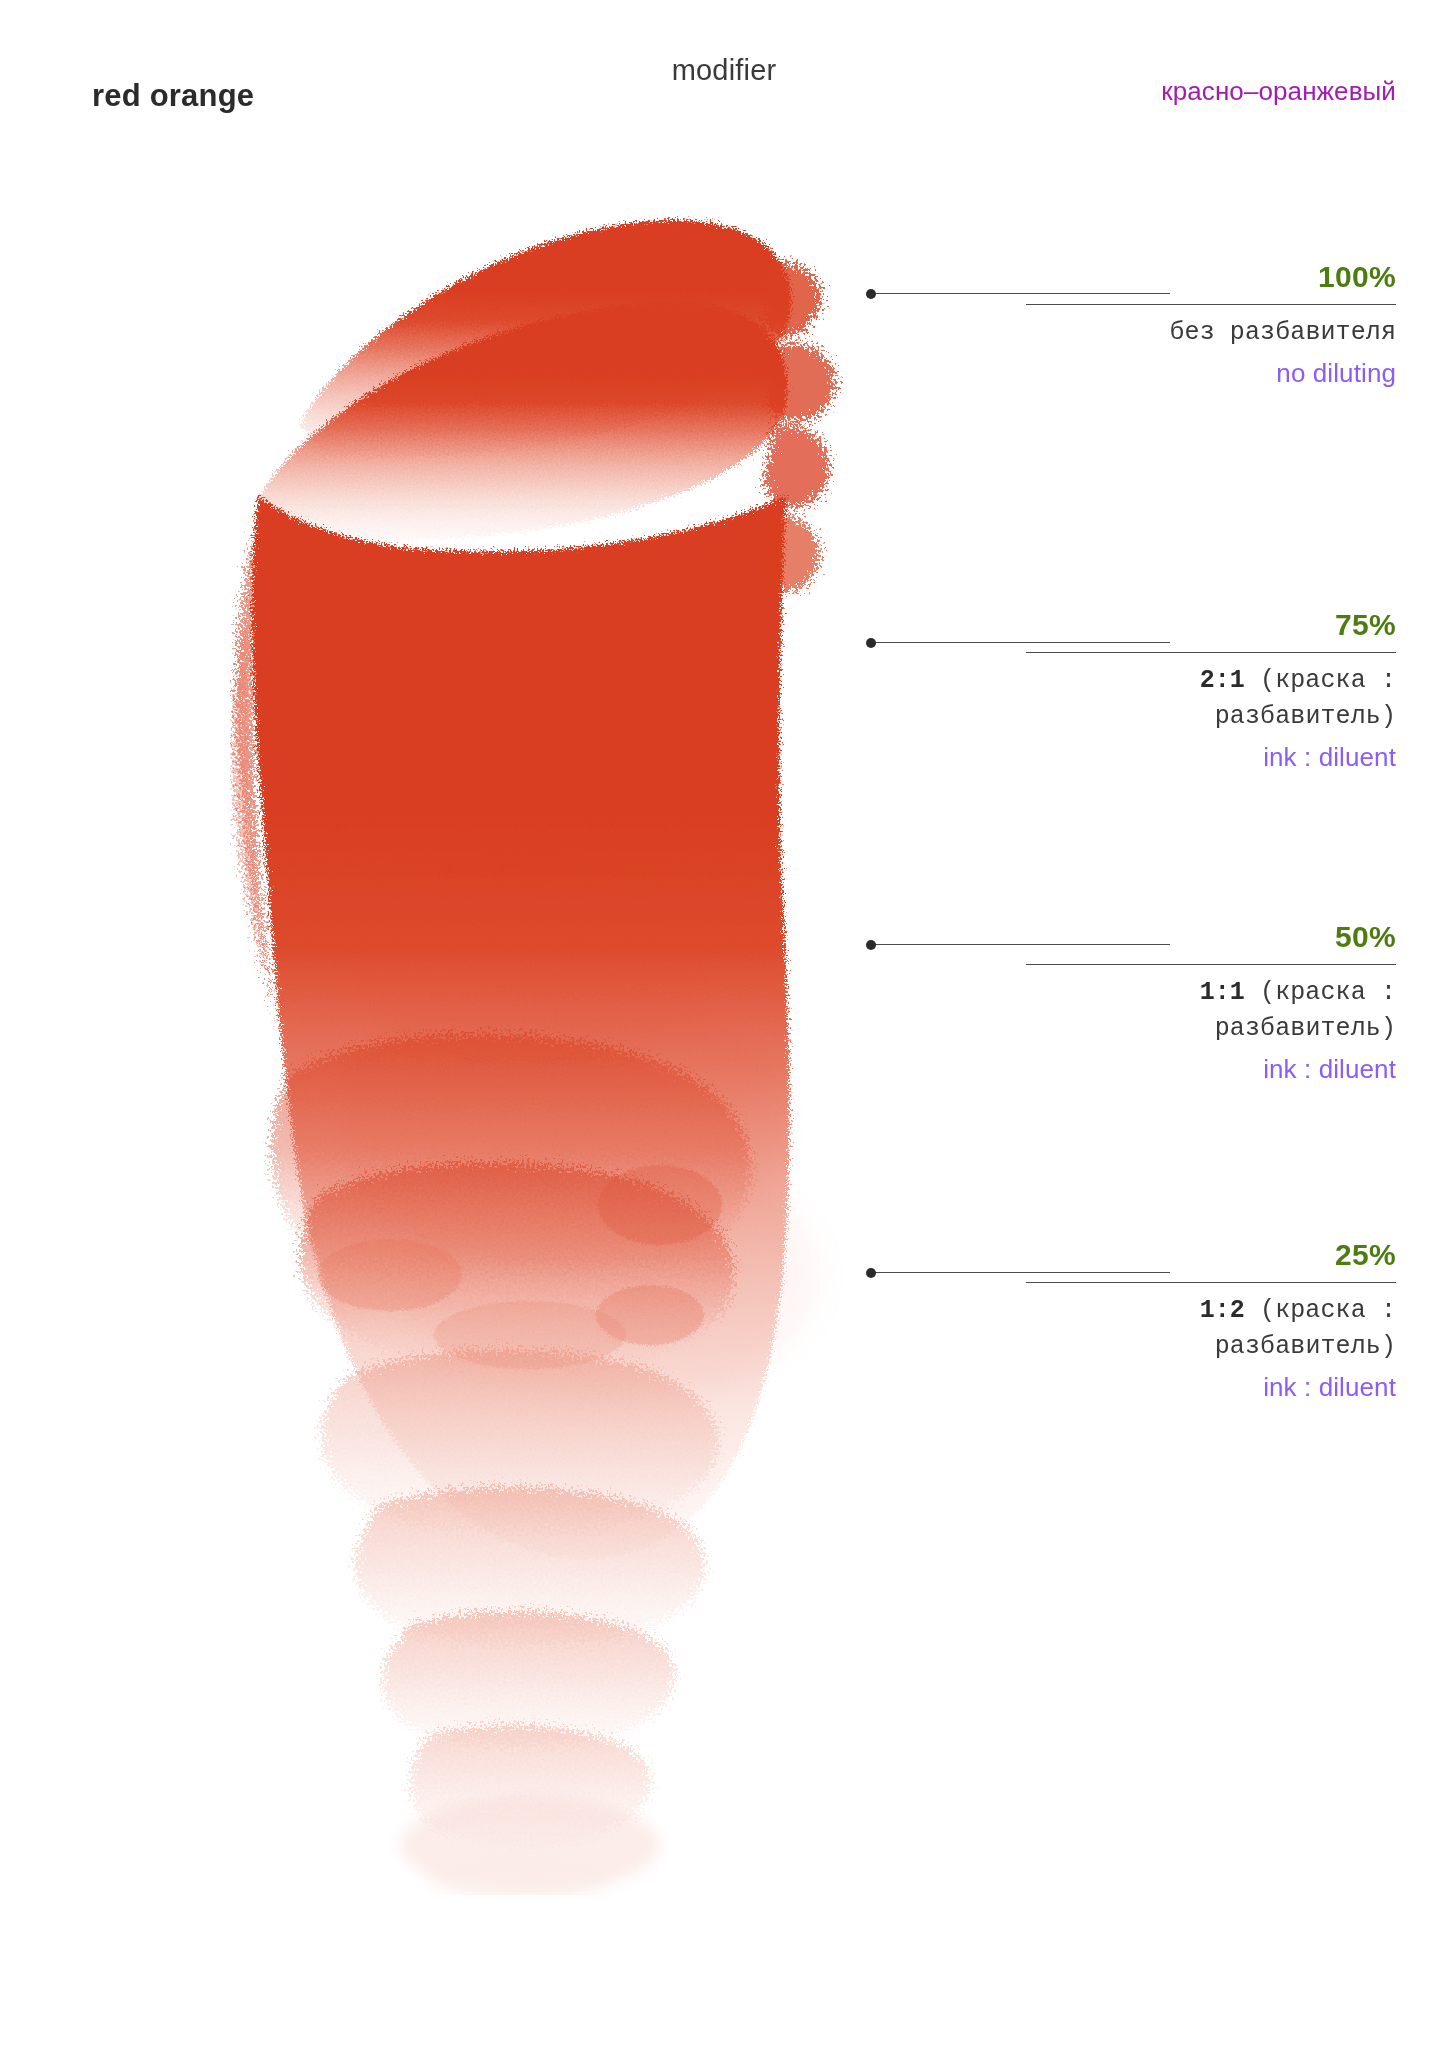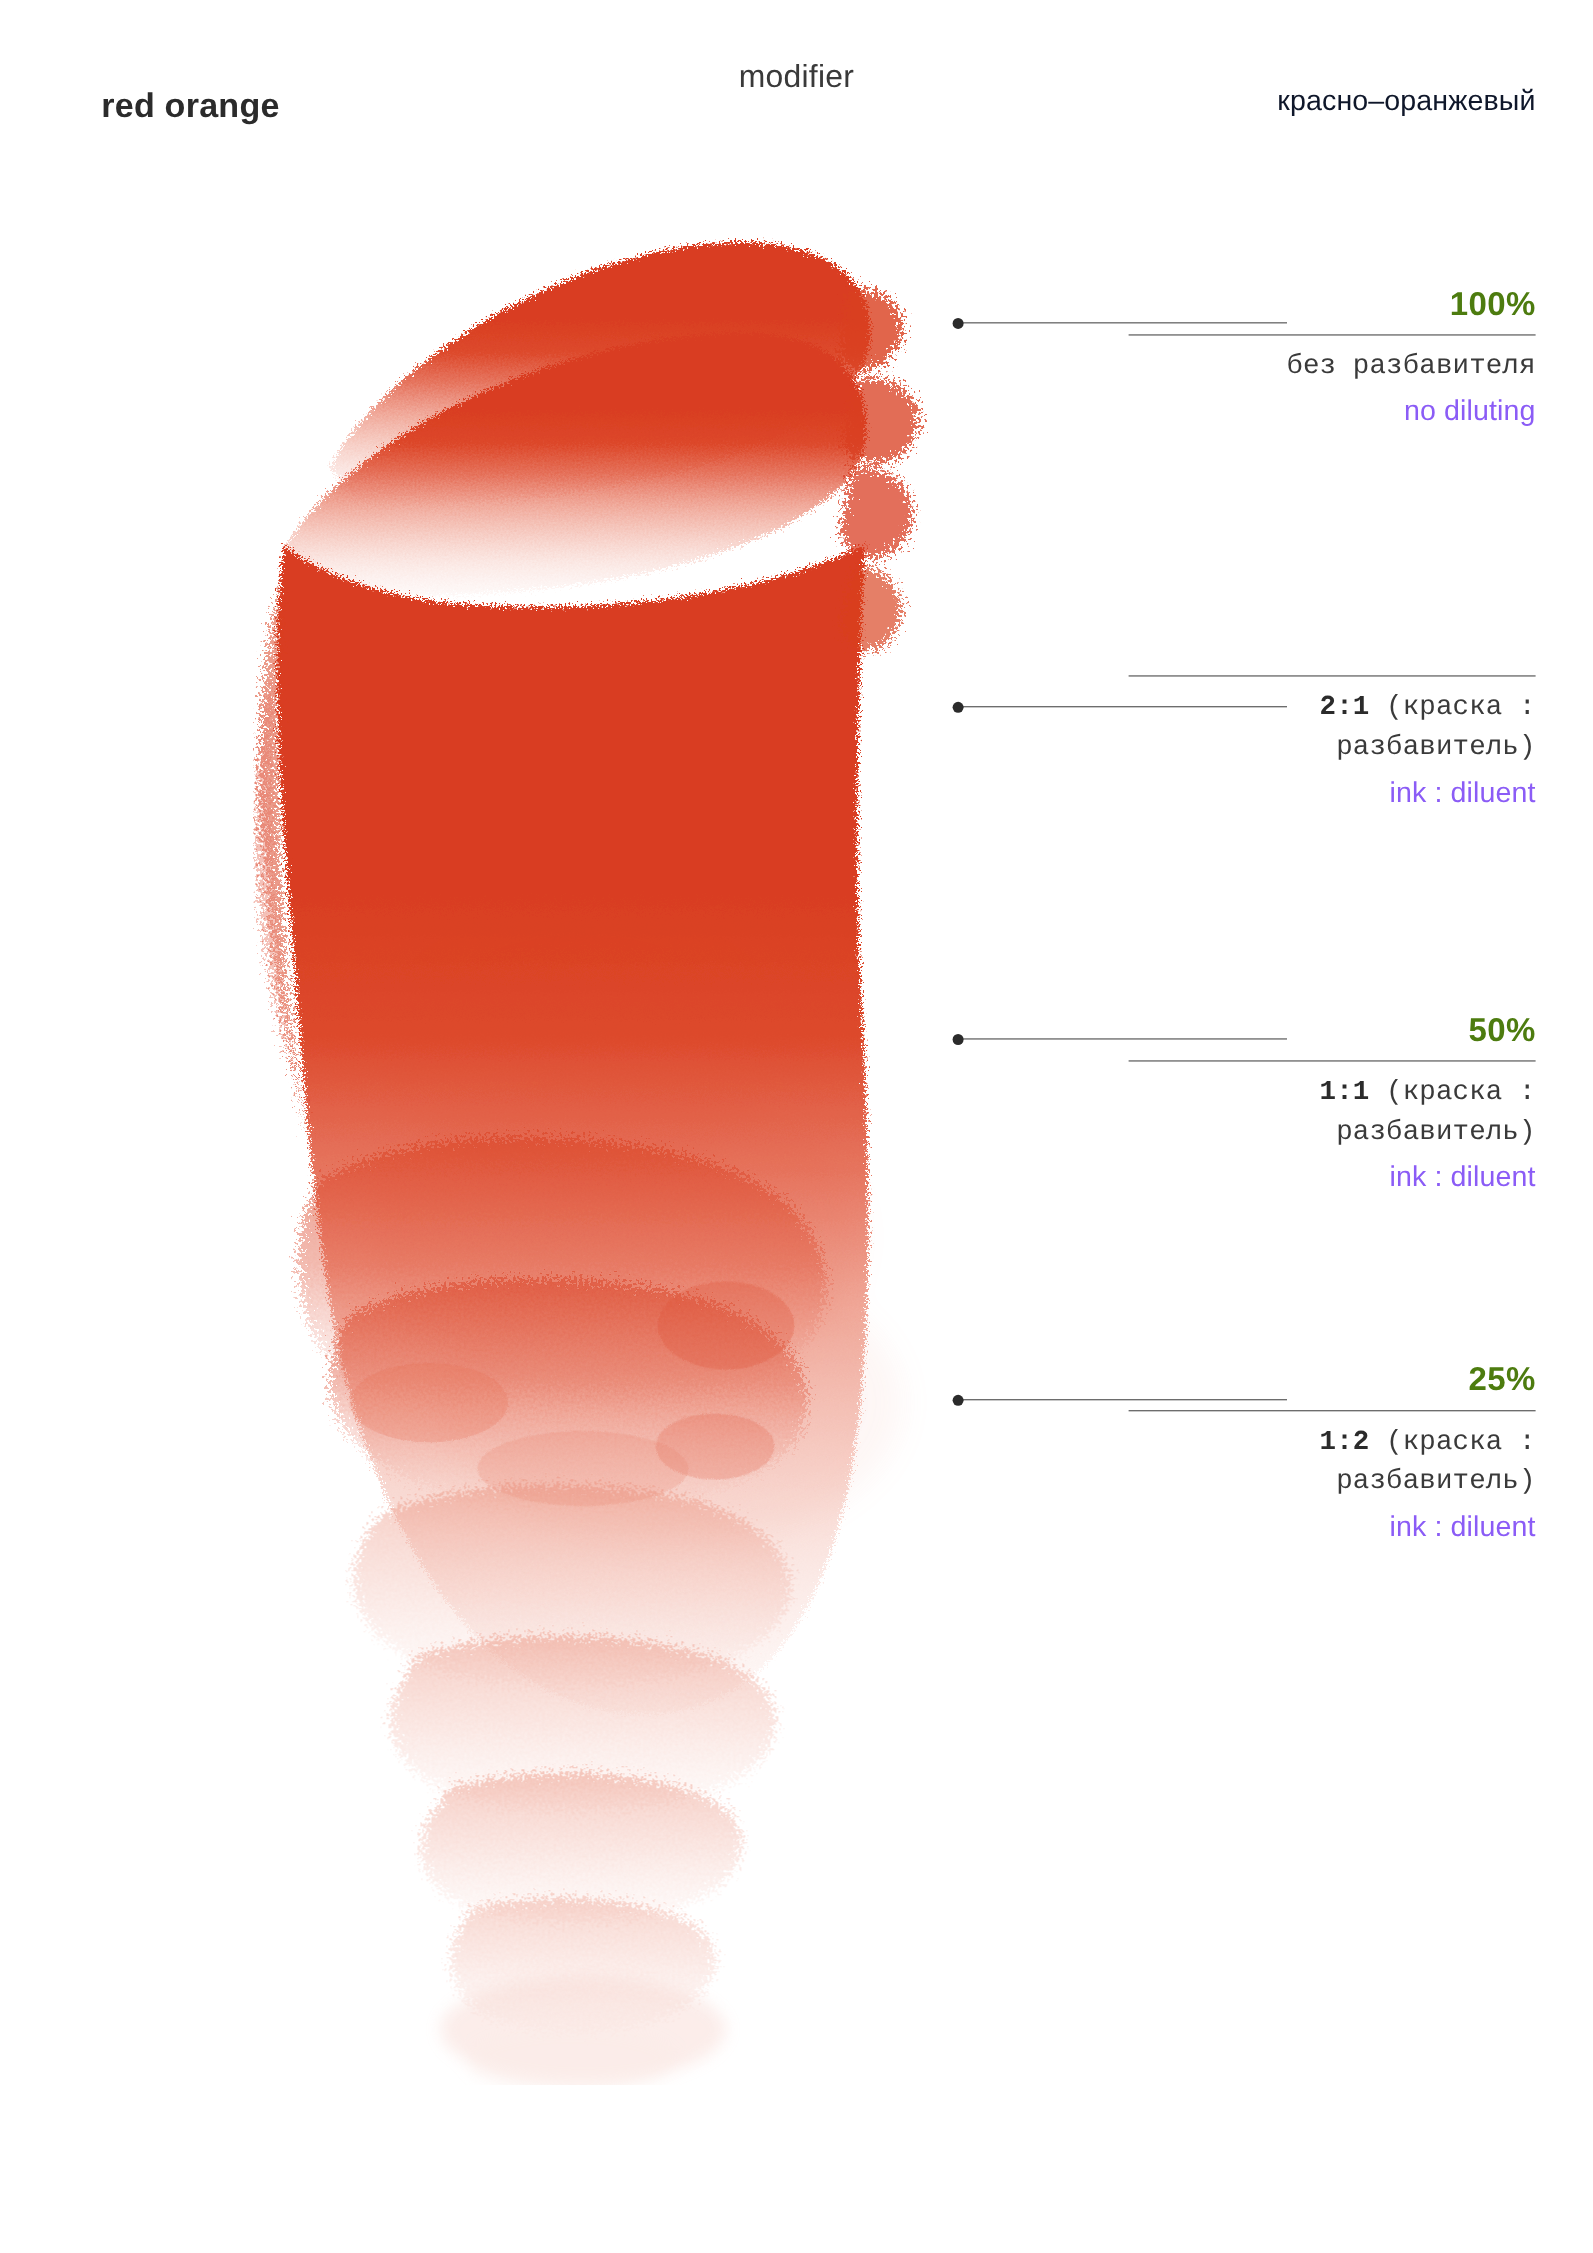--- a/index.html
+++ b/index.html
@@ -49,21 +49,21 @@
     font-size: 29px;
     font-weight: normal;
     color: #3a3a3a;
     letter-spacing: 0.2px;
   }
   .swatch-name-ru {
     position: absolute;
     right: 52px;
     top: 76px;
     font-size: 26px;
-    color: #0f172a;
+    color: #a21caf;
     letter-spacing: 0.1px;
   }
 
   
   .legend {
     position: absolute;
     left: 92px;
     top: 198px;
     width: 300px;
   }
@@ -322,20 +322,21 @@
     <div class="rule"></div>
     <div class="ratio">
       <b></b><span>без разбавителя</span>
     </div>
     <div class="en">no diluting</div>
   </div>
 
   <div class="leader" style="left:870px; top:642px; width:300px;"></div>
   <div class="leader-dot" style="left:866px; top:638px;"></div>
   <div class="callout" style="right:52px; top:606px; width:370px;">
+    <div class="pct">75%</div>
     <div class="rule"></div>
     <div class="ratio">
       <b>2:1</b>
       <span>(краска : разбавитель)</span>
     </div>
     <div class="en">ink : diluent</div>
   </div>
 
   <div class="leader" style="left:870px; top:944px; width:300px;"></div>
   <div class="leader-dot" style="left:866px; top:940px;"></div>

